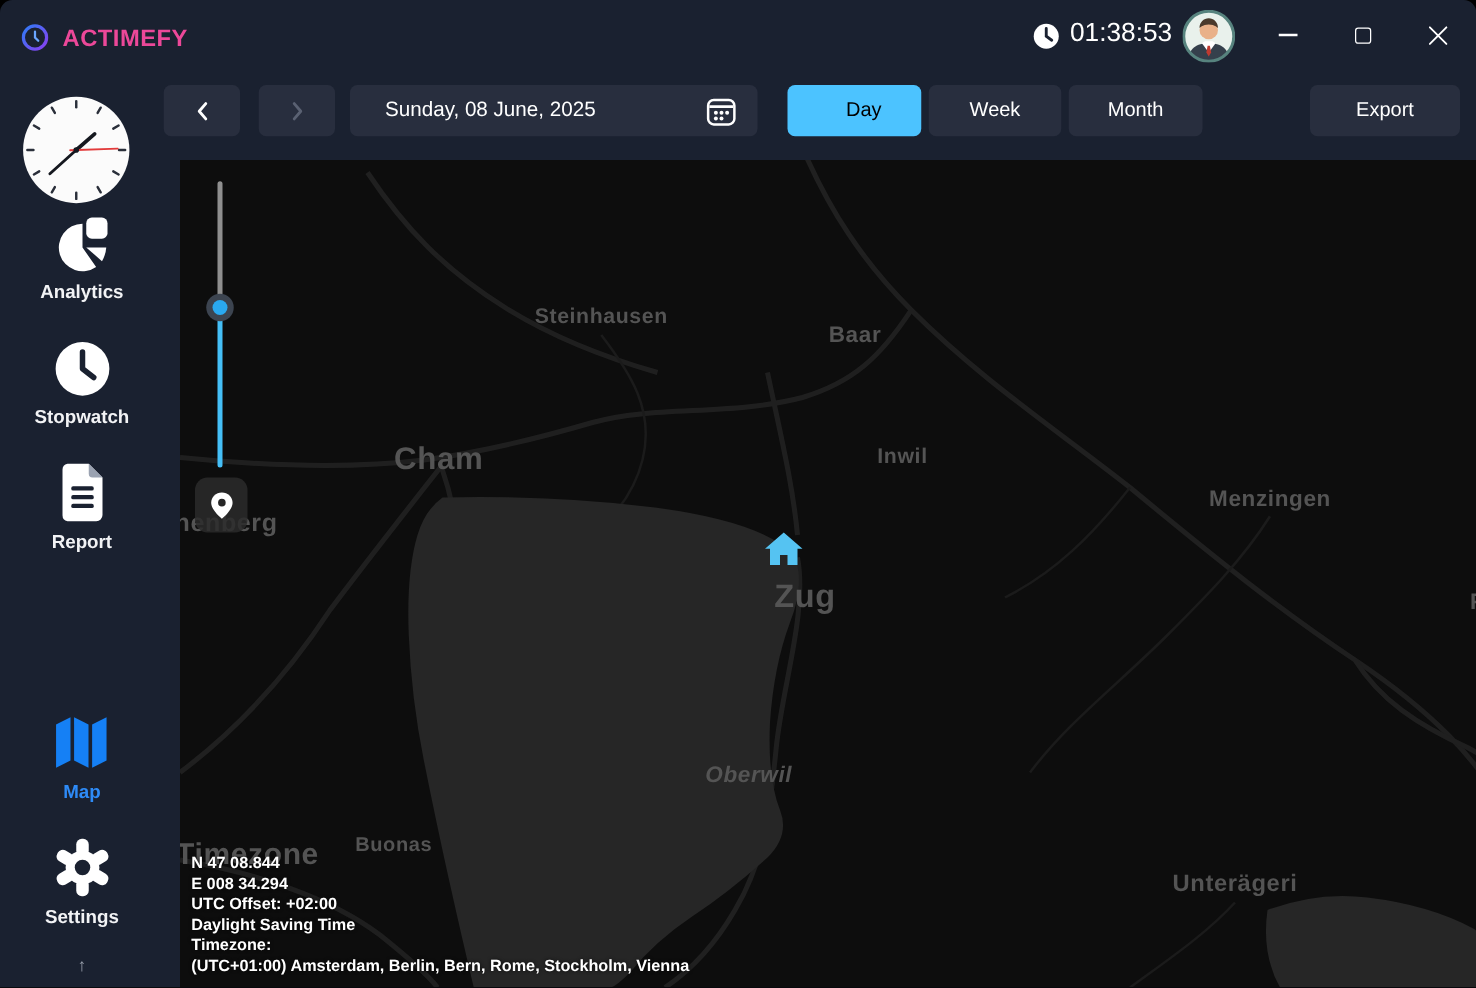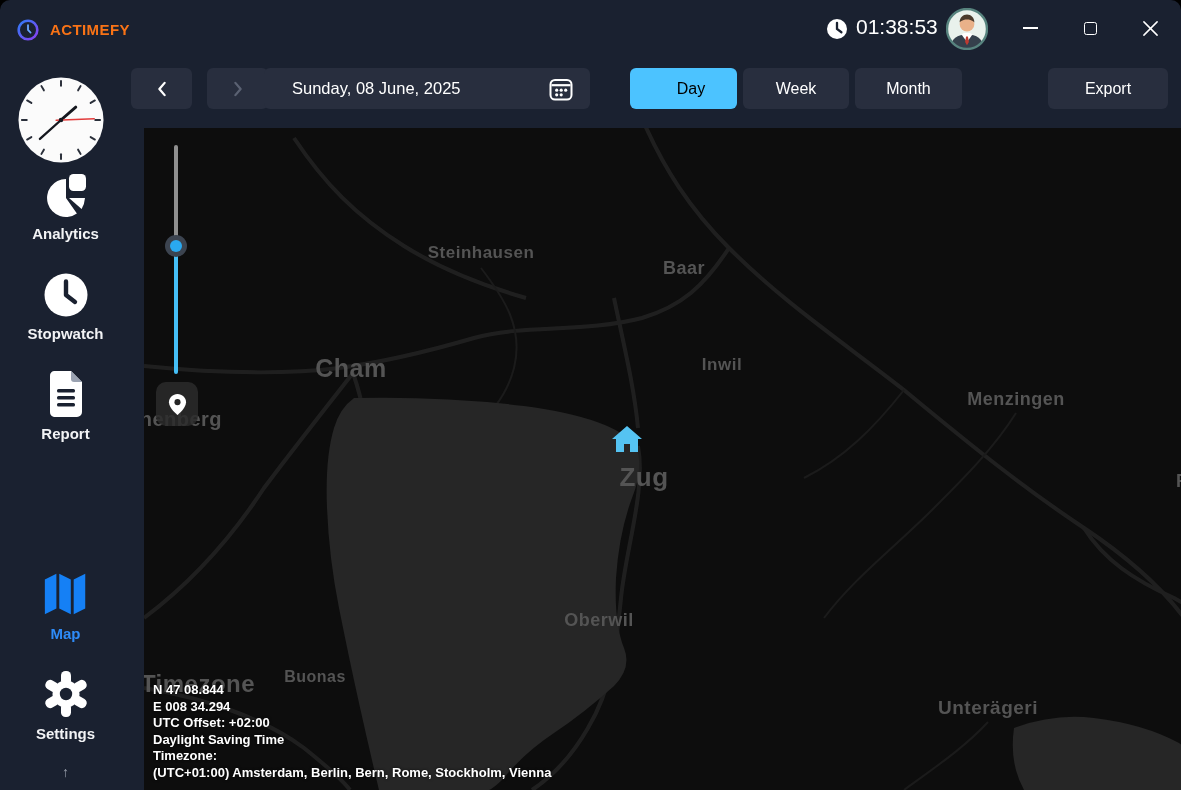--- a/index.html
+++ b/index.html
@@ -6,21 +6,21 @@
   html,body { background:#000; font-family:"Liberation Sans", sans-serif; }
   #window {
     position:relative; width:1181px; height:790px;
     background:#1a2130; overflow:hidden;
     border-radius:10px 10px 0 0;
     color:#fff;
   }
   
   .titlebar { position:absolute; left:0; top:0; width:1181px; height:58px; }
   .logo { position:absolute; left:17px; top:19px; width:22px; height:22px; }
-  .app-name { position:absolute; left:50px; top:21px; font-size:15px; font-weight:700; letter-spacing:.4px; color:#f97316; }
+  .app-name { position:absolute; left:50px; top:21px; font-size:19px; font-weight:700; letter-spacing:.4px; color:#ec4899; }
   .tb-clock { position:absolute; left:826px; top:18px; width:22px; height:22px; }
   .tb-time { position:absolute; left:856px; top:15px; font-size:21px; font-weight:400; color:#fff; }
   .avatar { position:absolute; left:946px; top:8px; width:42px; height:42px; cursor:pointer; }
   .win-btn { position:absolute; top:10px; width:44px; height:36px; display:flex; align-items:center; justify-content:center; background:transparent; border:none; cursor:pointer; }
   .win-min { left:1008px; } .win-max { left:1068px; } .win-close { left:1128px; }
   .min-bar { width:15px; height:2px; background:#fff; }
   .max-box { width:13px; height:13px; border:1.6px solid #fff; border-radius:2.5px; }
 
   
   .sidebar { position:absolute; left:0; top:58px; width:131px; height:732px; }
@@ -32,21 +32,21 @@
   .scroll-up { position:absolute; left:0; top:706px; width:131px; text-align:center; font-size:14px; color:#9aa0ac; cursor:pointer; background:none; border:none; }
 
   
   .toolbar-btn {
     position:absolute; top:68px; height:41px; background:#282e3e; border:none; border-radius:6px;
     color:#fff; font-size:16px; font-family:"Liberation Sans", sans-serif; cursor:pointer;
     display:flex; align-items:center; justify-content:center;
   }
   .btn-prev { left:131px; width:61px; }
   .btn-next { left:207px; width:61px; }
-  .date-box { left:264px; width:326px; justify-content:flex-start; padding:0 16px 0 28px; }
+  .date-box { left:280px; width:326px; justify-content:flex-start; padding:0 16px 0 28px; }
   .date-text { flex:1; text-align:left; font-size:16.5px; }
   .view-btn { width:107px; }
   .btn-day { left:630px; background:#4cc3ff; color:#000000;padding-left:15px; }
   .btn-week { left:743px; width:106px; }
   .btn-month { left:855px; }
   .btn-export { left:1048px; width:120px; }
 
   
   .map { position:absolute; left:144px; top:128px; width:1050px; height:662px; background:#0d0d0d; overflow:hidden; cursor:grab; }
   .map svg.baselayer { position:absolute; left:0; top:0; }
@@ -265,21 +265,21 @@
 
     <div>
         <span class="map-label" style="left: 337px; top: 125px; font-size: 17px;">Steinhausen</span>
         <span class="map-label" style="left: 540px; top: 140px; font-size: 18px;">Baar</span>
         <span class="map-label" style="left: 207px; top: 240px; font-size: 25px;">Cham</span>
         <span class="map-label" style="left: 578px; top: 237px; font-size: 17px;">Inwil</span>
         <span class="map-label" style="left: 872px; top: 271px; font-size: 18px;">Menzingen</span>
         <span class="map-label anchor-left" style="left: -32px; top: 280px; font-size: 20px;">Hünenberg</span>
         <span class="map-label" style="left: 500px; top: 349px; font-size: 26px;">Zug</span>
         <span class="map-label anchor-left" style="left: 1032px; top: 343px; font-size: 18px;">Fi</span>
-        <span class="map-label" style="left: 455px; top: 492px; font-size: 18px;">Oberwil</span>
+        <span class="map-label" style="left: 455px; top: 492px; font-size: 18px; font-style: italic;">Oberwil</span>
         <span class="map-label" style="left: 171px; top: 549px; font-size: 16px;">Buonas</span>
         <span class="map-label" style="left: 54px; top: 556px; font-size: 24px;">Timezone</span>
         <span class="map-label" style="left: 844px; top: 580px; font-size: 19px;">Unterägeri</span>
       </div>
 
     <span class="home-marker">
       <svg viewBox="0 0 32 28" width="32" height="28">
         <path d="M16,1 L31,14 H27 V27 H19 V19 H13 V27 H5 V14 H1 Z" fill="#55c3f2"></path>
       </svg>
     </span>

